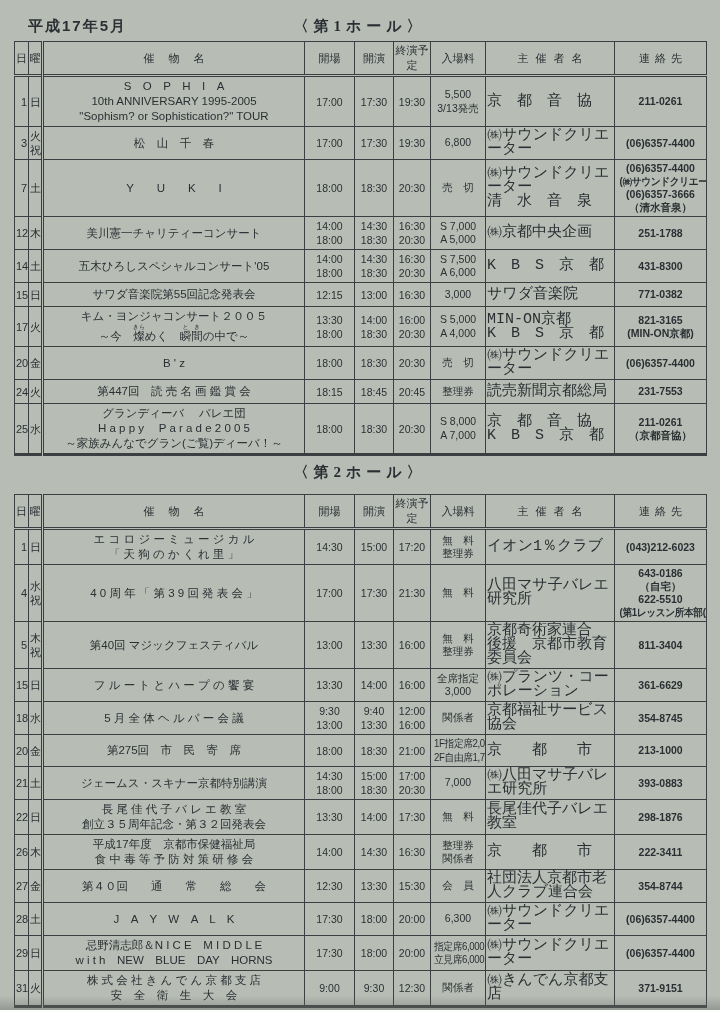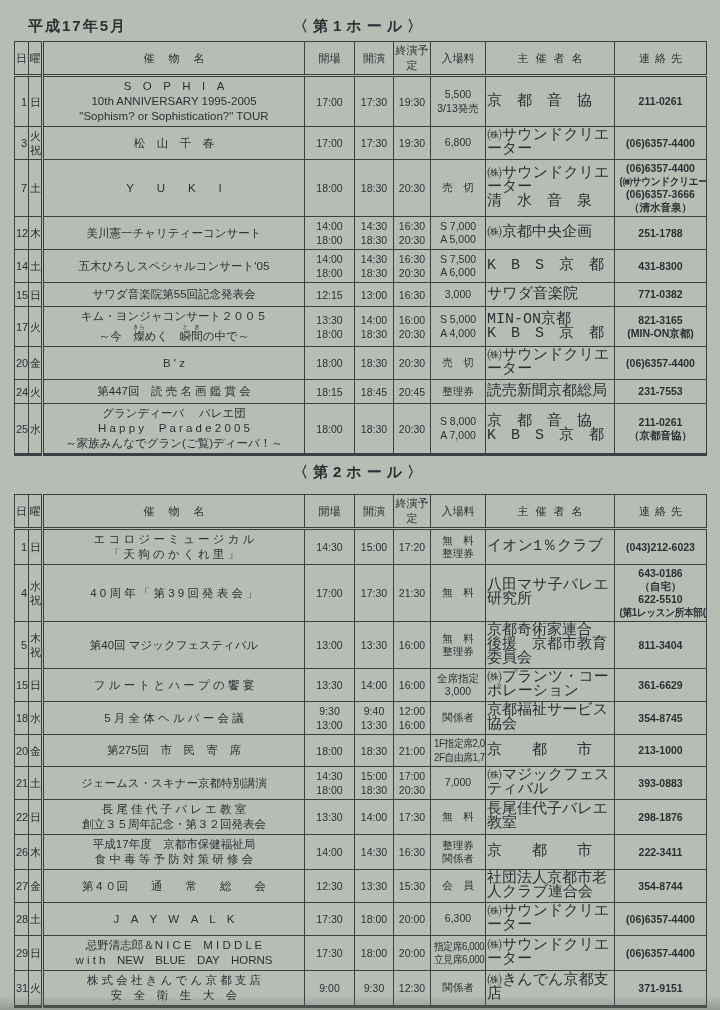--- a/index.html
+++ b/index.html
@@ -30,20 +30,21 @@
     line-height:24px;
   }
   .hall-title{
     position:absolute;
     left:0; right:0; top:0;
     text-align:center;
     font-size:15px;
     font-weight:bold;
     letter-spacing:5px;
     line-height:24px;
+    font-family:Liberation Serif, serif;
   }
   .hall-title-2{
     position:static;
     height:22px;
     line-height:22px;
     margin:5px 0 11px 0;
   }
   table.sched{
     table-layout:fixed;
     width:692px;
@@ -709,21 +710,21 @@
             <div class="ln">18:30</div>
           </td>
           <td class="c-end">
             <div class="ln">17:00</div>
             <div class="ln">20:30</div>
           </td>
           <td class="c-price">
             <div class="ln">7,000</div>
           </td>
           <td class="c-org">
-            <div class="ln">㈱マジックフェスティバル</div>
+            <div class="ln">㈱八田マサ子バレエ研究所</div>
           </td>
           <td class="c-contact">
             <div class="ln">393-0883</div>
           </td>
         </tr>
         <tr>
           <td class="c-day">
             <div class="ln">22</div>
           </td>
           <td class="c-wd">

